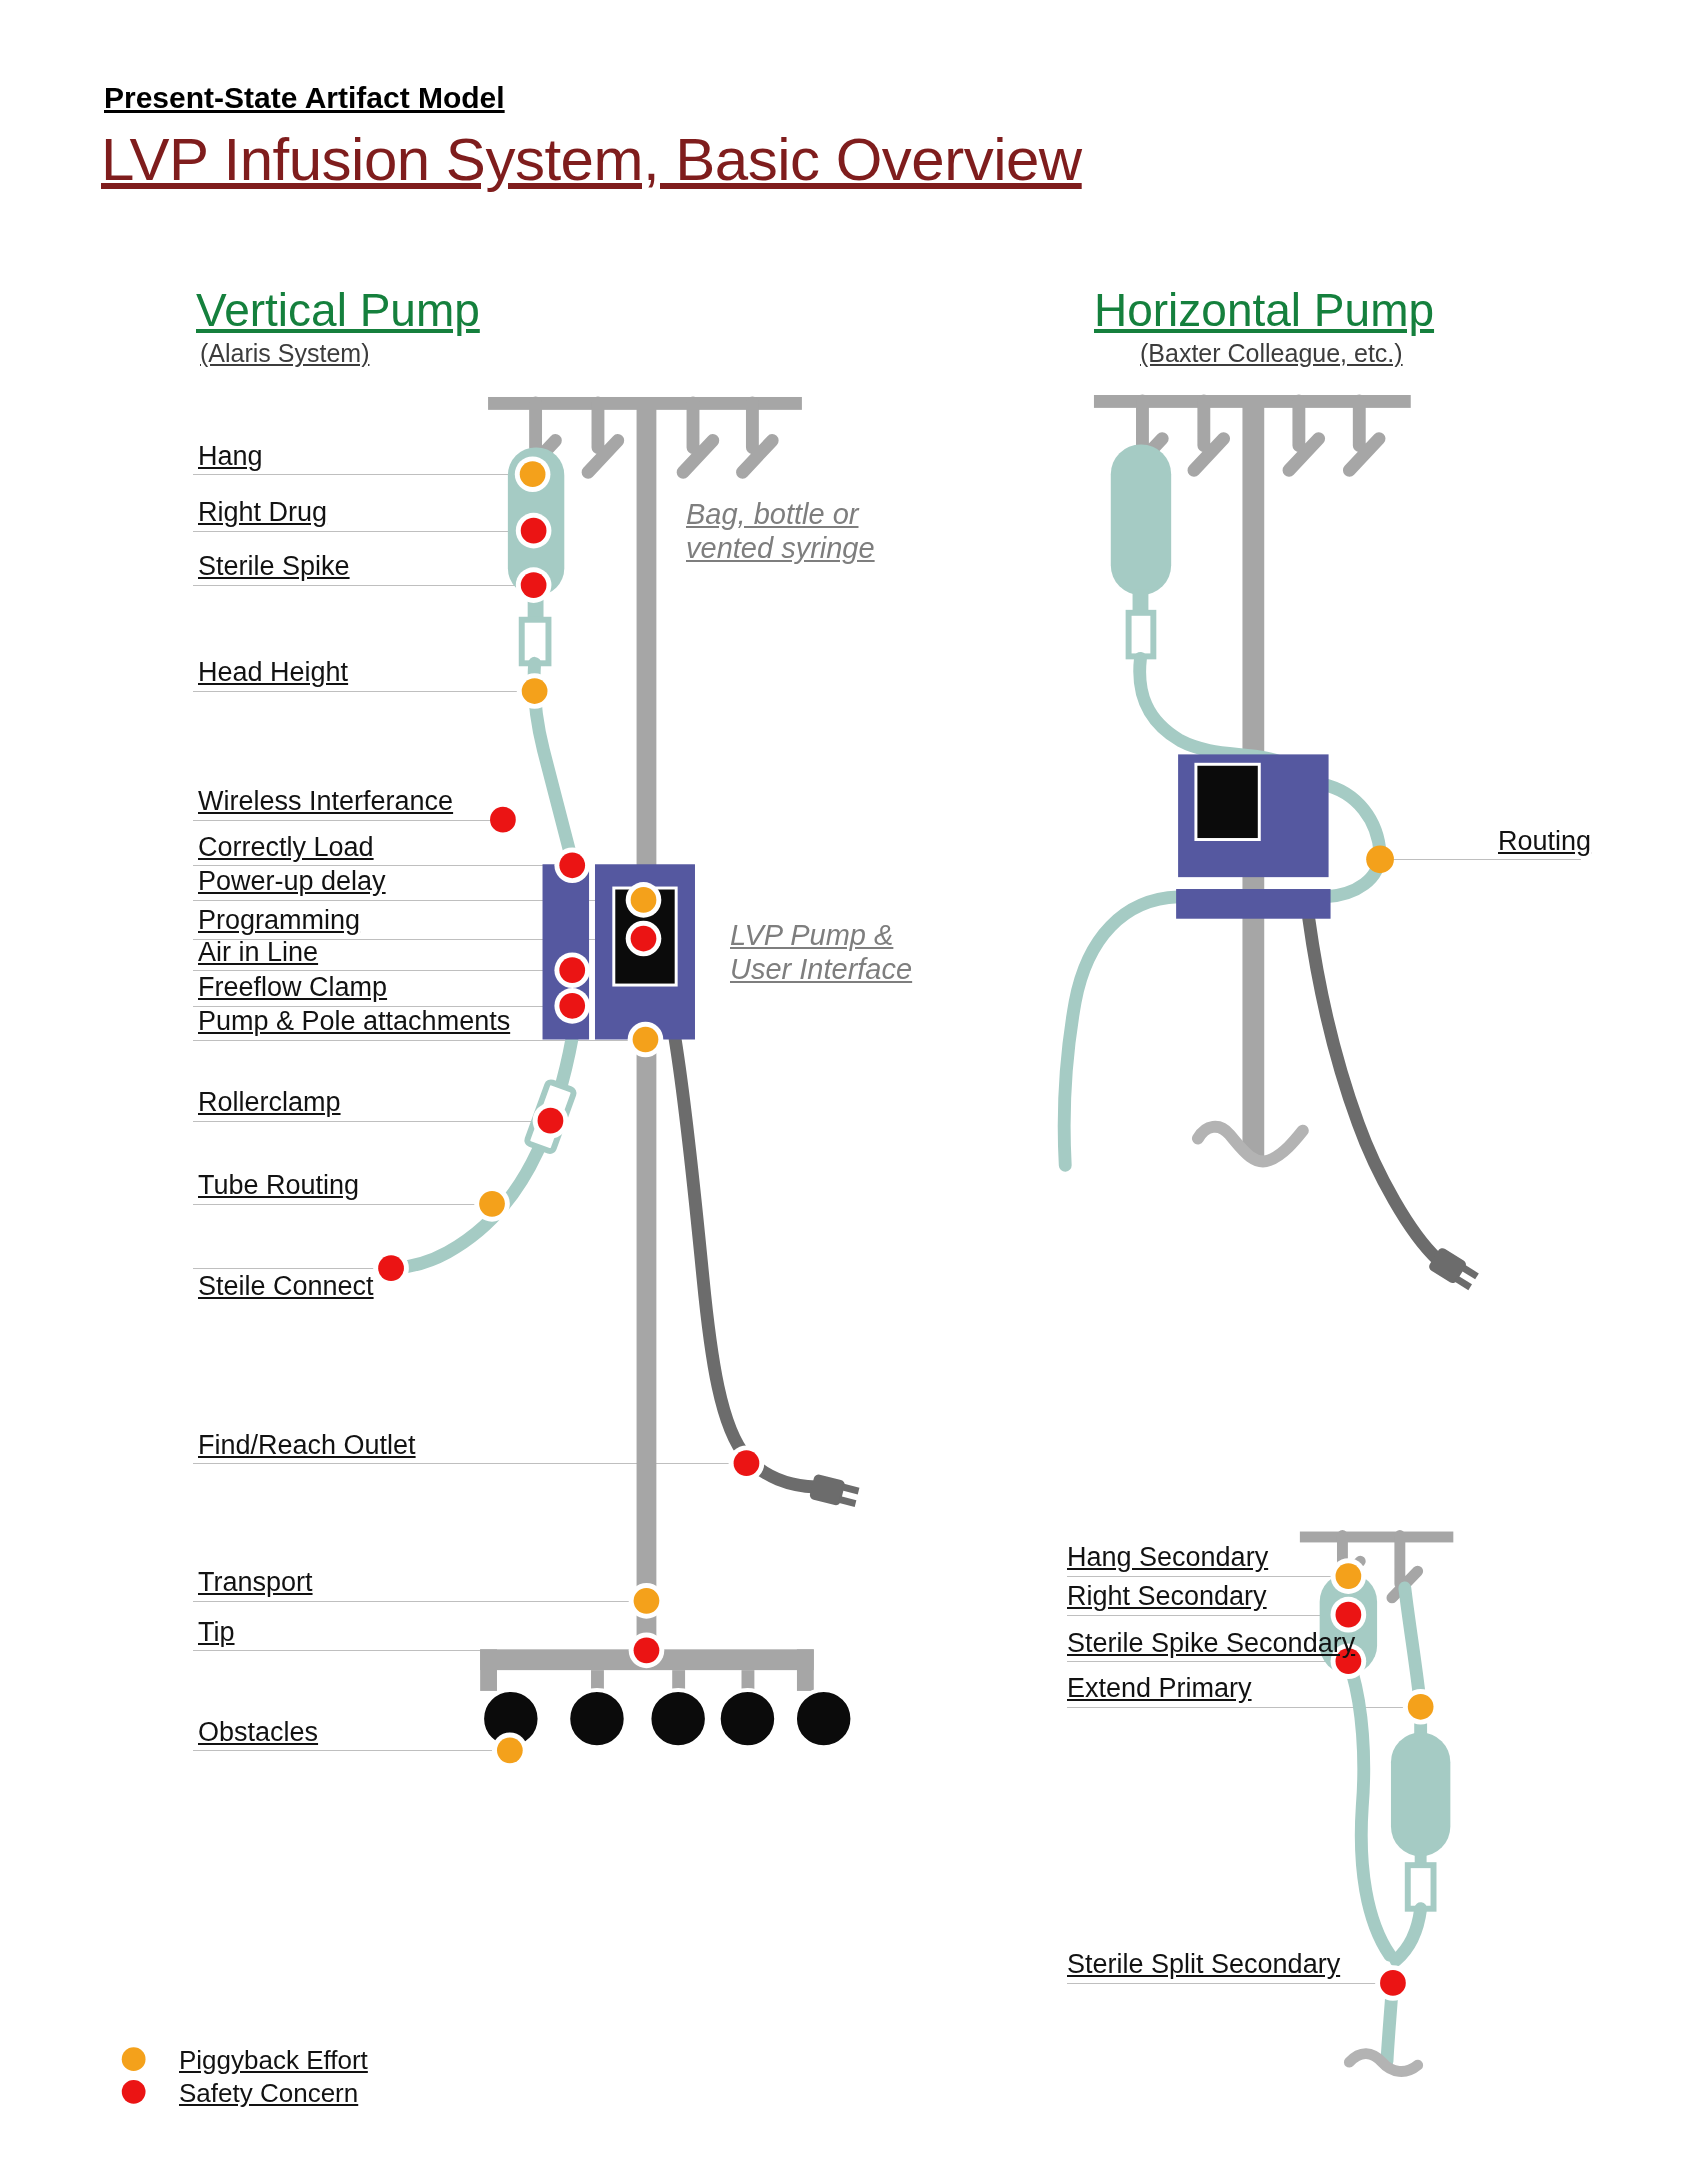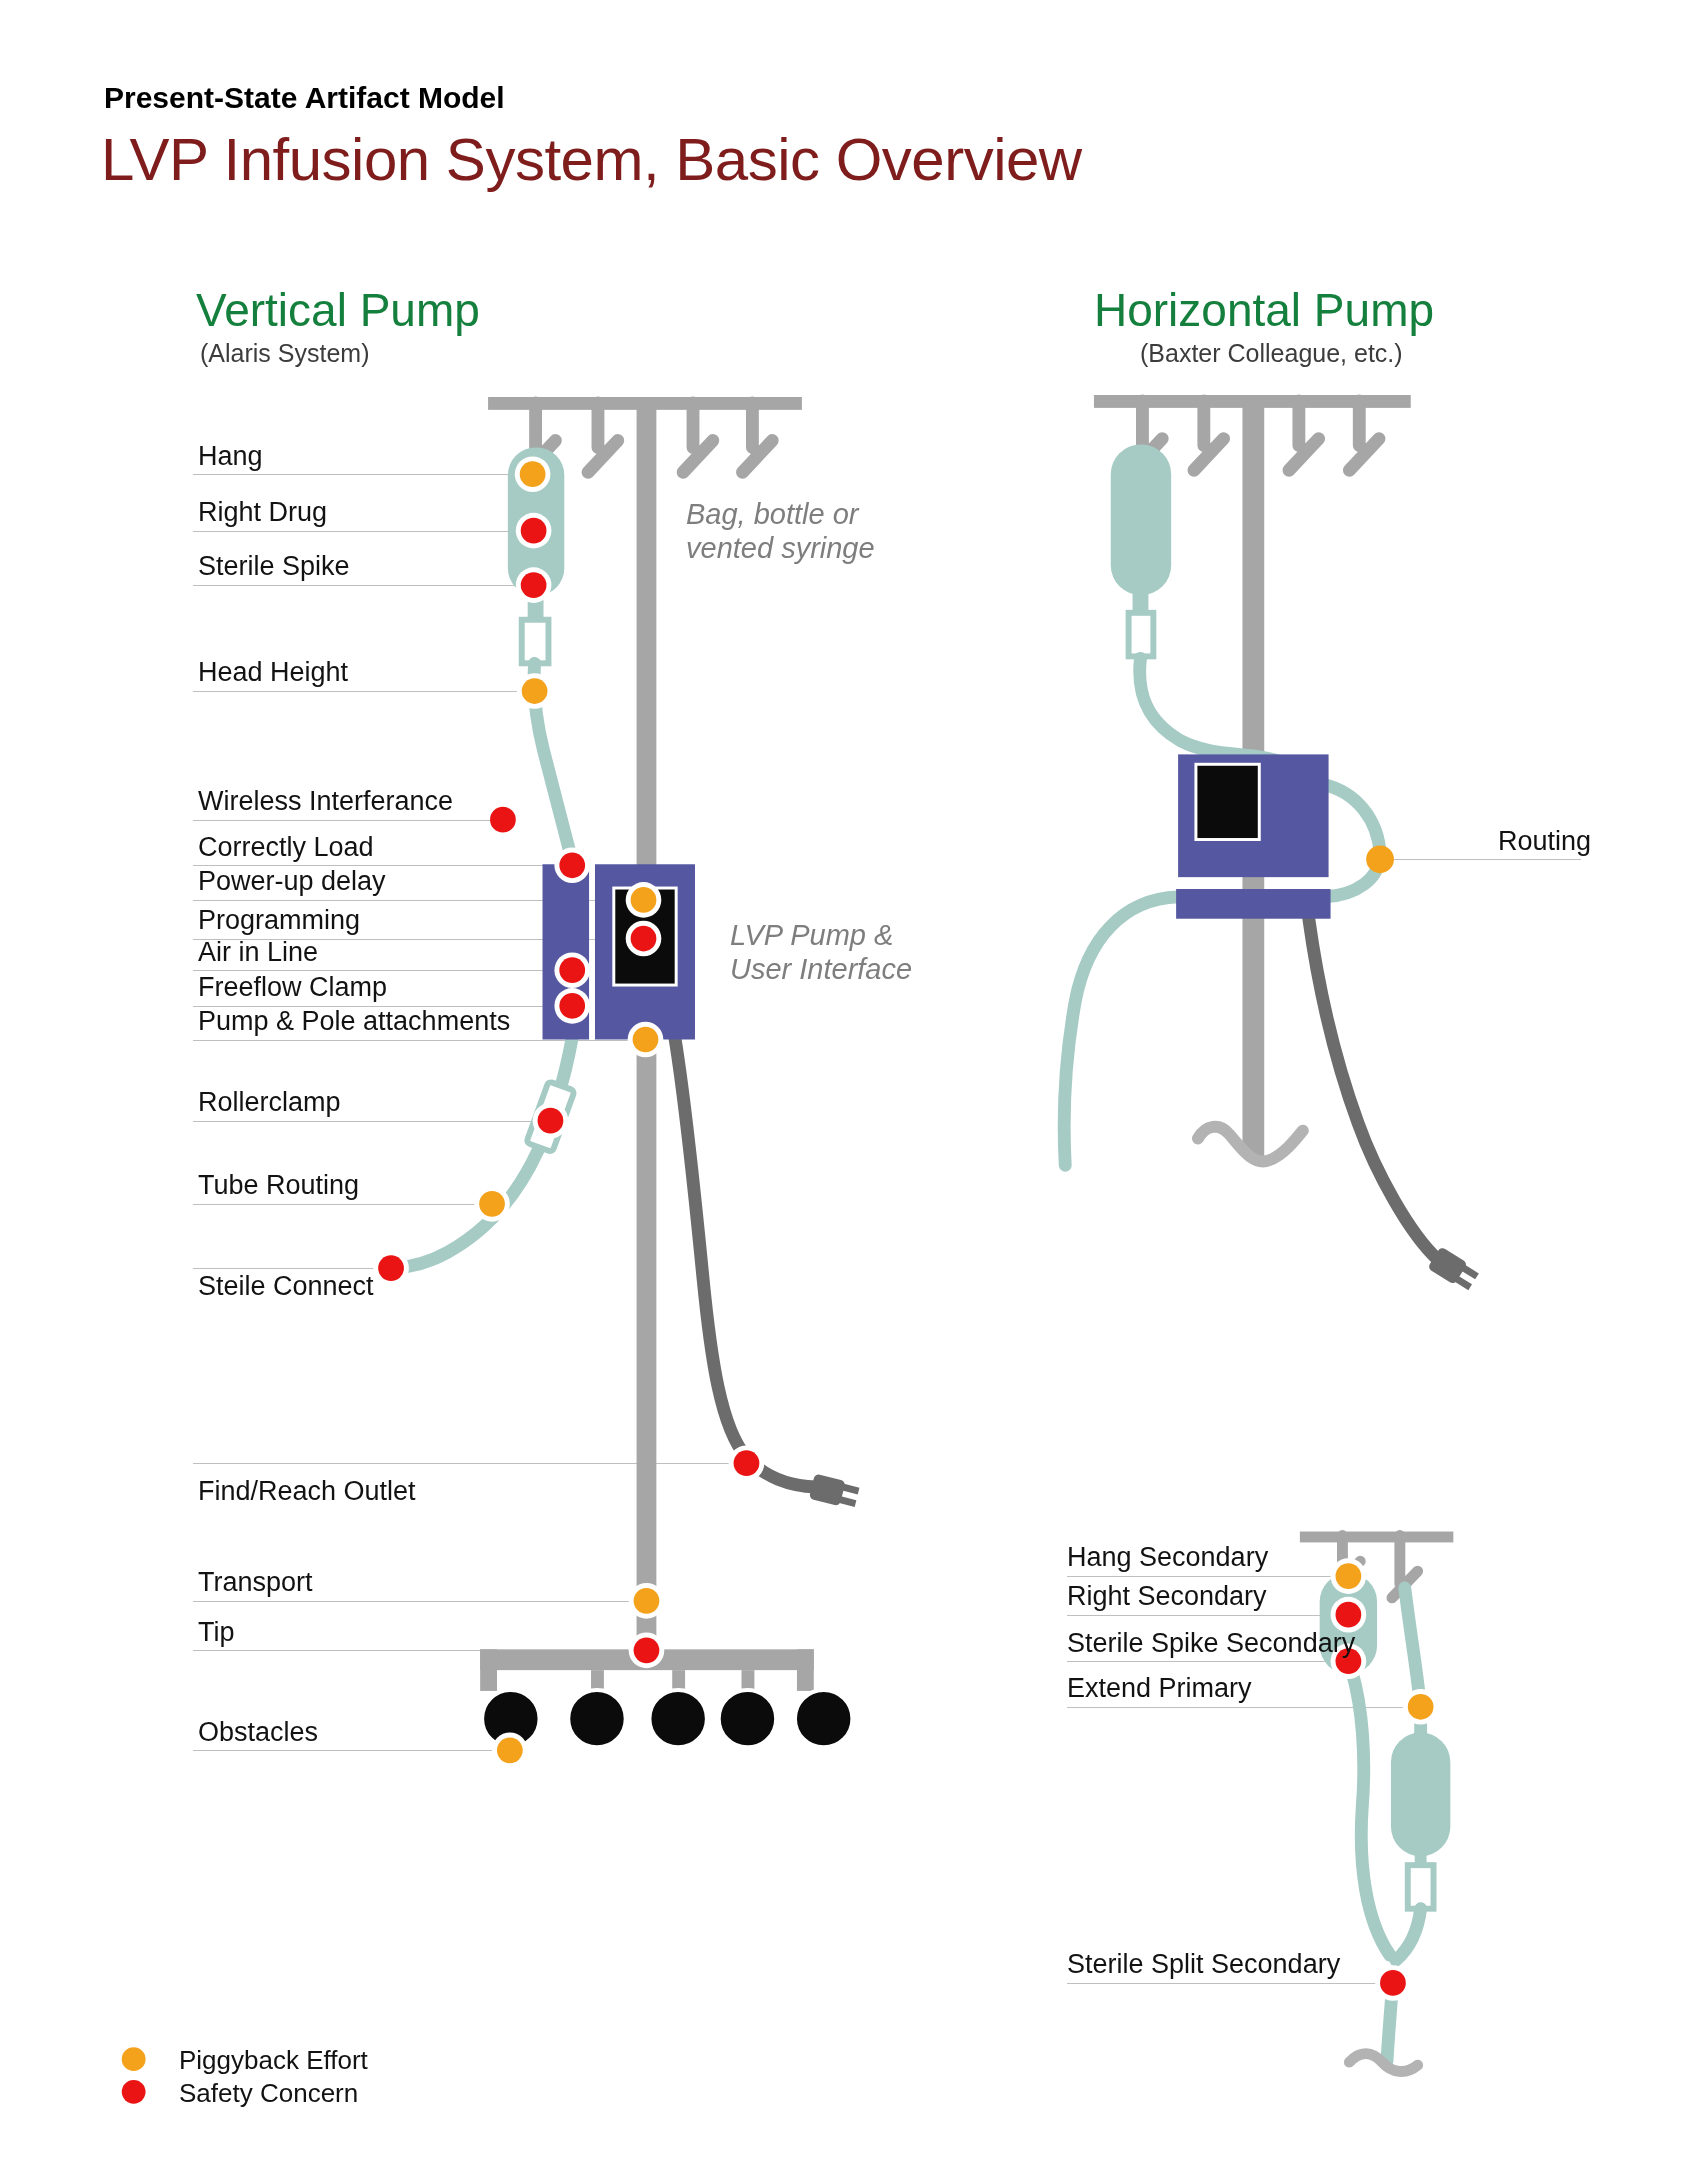--- a/index.html
+++ b/index.html
@@ -1,20 +1,20 @@
 <!DOCTYPE html>
 <html><head>
 <meta charset="utf-8">
 <style>
   html,body{margin:0;padding:0;background:#fff;}
   .canvas{position:relative;width:1683px;height:2178px;background:#fff;overflow:hidden;
           font-family:"Liberation Sans",sans-serif;}
   svg.art{position:absolute;left:0;top:0;z-index:2;}
   .lead{position:absolute;border-top:1px solid #BFBFBF;height:0;z-index:1;}
-  .txt{position:absolute;z-index:3;white-space:nowrap;}
+  .txt{position:absolute;z-index:3;white-space:nowrap;text-decoration:underline;}
   .kicker{font-size:30px;font-weight:bold;color:#000;}
   .doc-title{font-size:60px;font-weight:300;color:#7f1d1d;letter-spacing:-0.5px;}
   .sec-title{font-size:46px;font-weight:300;color:#15803d;}
   .sec-sub{font-size:25px;color:#3c3c3c;}
   .lbl{font-size:27px;color:#121212;line-height:1.1;}
   .note{font-size:29px;font-style:italic;color:#7E7E7E;line-height:1.16;white-space:pre-line;}
   .legend-lbl{font-size:26px;color:#121212;}
 </style>
 </head>
 <body>
@@ -246,21 +246,21 @@
   <div class="txt lbl" style="left:198px;top:787px;">Wireless Interferance</div>
   <div class="txt lbl" style="left:198px;top:833px;">Correctly Load</div>
   <div class="txt lbl" style="left:198px;top:867px;">Power-up delay</div>
   <div class="txt lbl" style="left:198px;top:906px;">Programming</div>
   <div class="txt lbl" style="left:198px;top:938px;">Air in Line</div>
   <div class="txt lbl" style="left:198px;top:973px;">Freeflow Clamp</div>
   <div class="txt lbl" style="left:198px;top:1007px;">Pump &amp; Pole attachments</div>
   <div class="txt lbl" style="left:198px;top:1088px;">Rollerclamp</div>
   <div class="txt lbl" style="left:198px;top:1171px;">Tube Routing</div>
   <div class="txt lbl" style="left:198px;top:1272px;">Steile Connect</div>
-  <div class="txt lbl" style="left:198px;top:1431px;margin-top:46px;">Find/Reach Outlet</div>
+  <div class="txt lbl" style="left:198px;top:1431px;">Find/Reach Outlet</div>
   <div class="txt lbl" style="left:198px;top:1568px;">Transport</div>
   <div class="txt lbl" style="left:198px;top:1618px;">Tip</div>
   <div class="txt lbl" style="left:198px;top:1718px;">Obstacles</div>
 
   <div class="txt note" style="left:686px;top:498px;">Bag, bottle or
 vented syringe</div>
   <div class="txt note" style="left:730px;top:919px;">LVP Pump &amp;
 User Interface</div>
 
   <div class="txt lbl" style="left:1498px;top:827px;">Routing</div>

